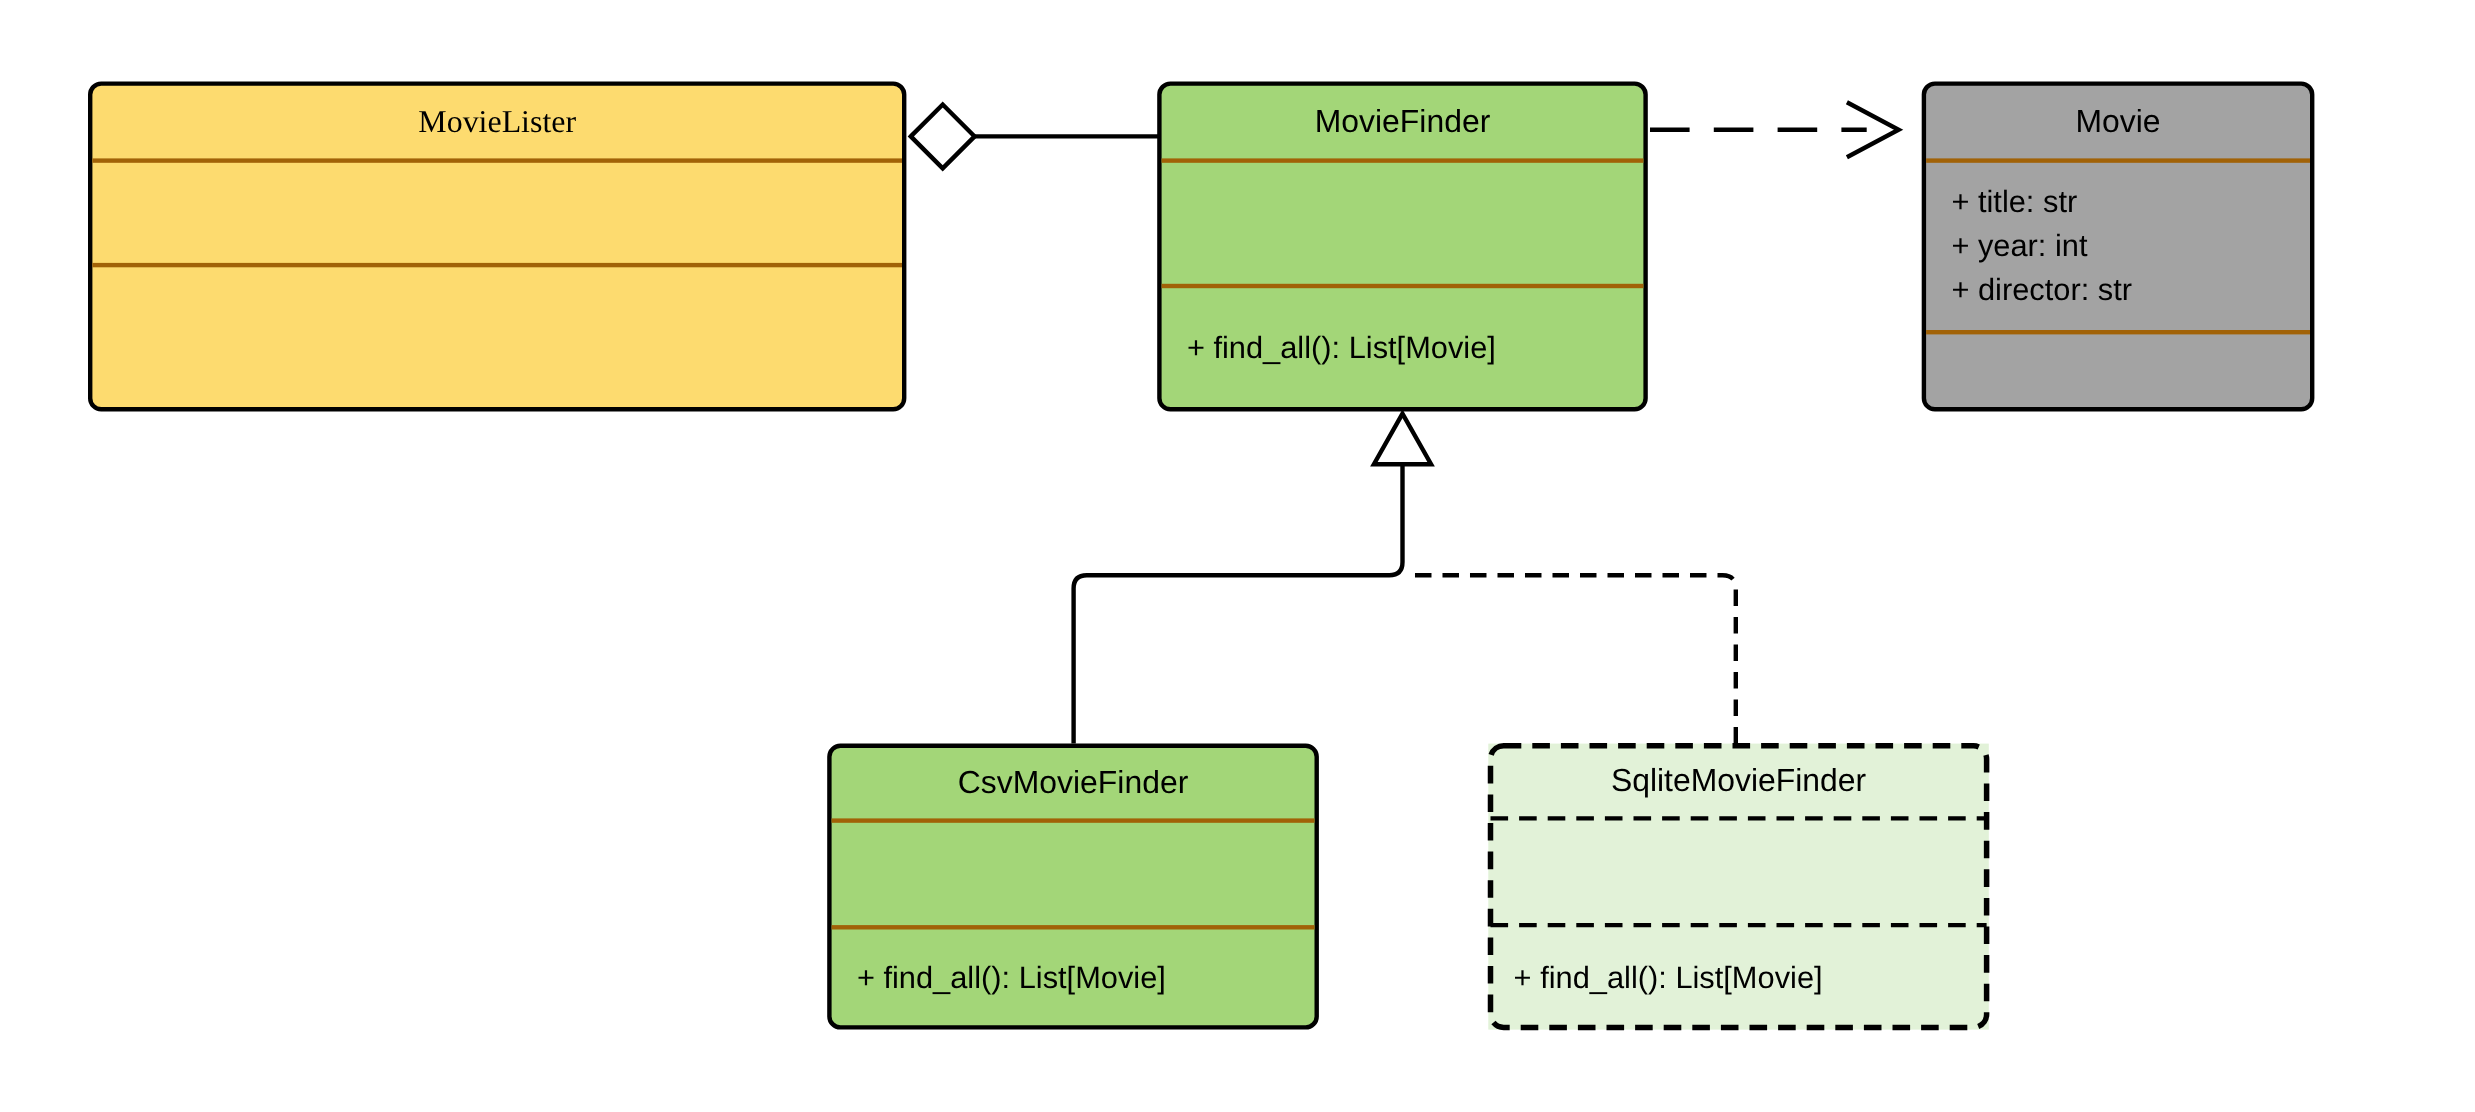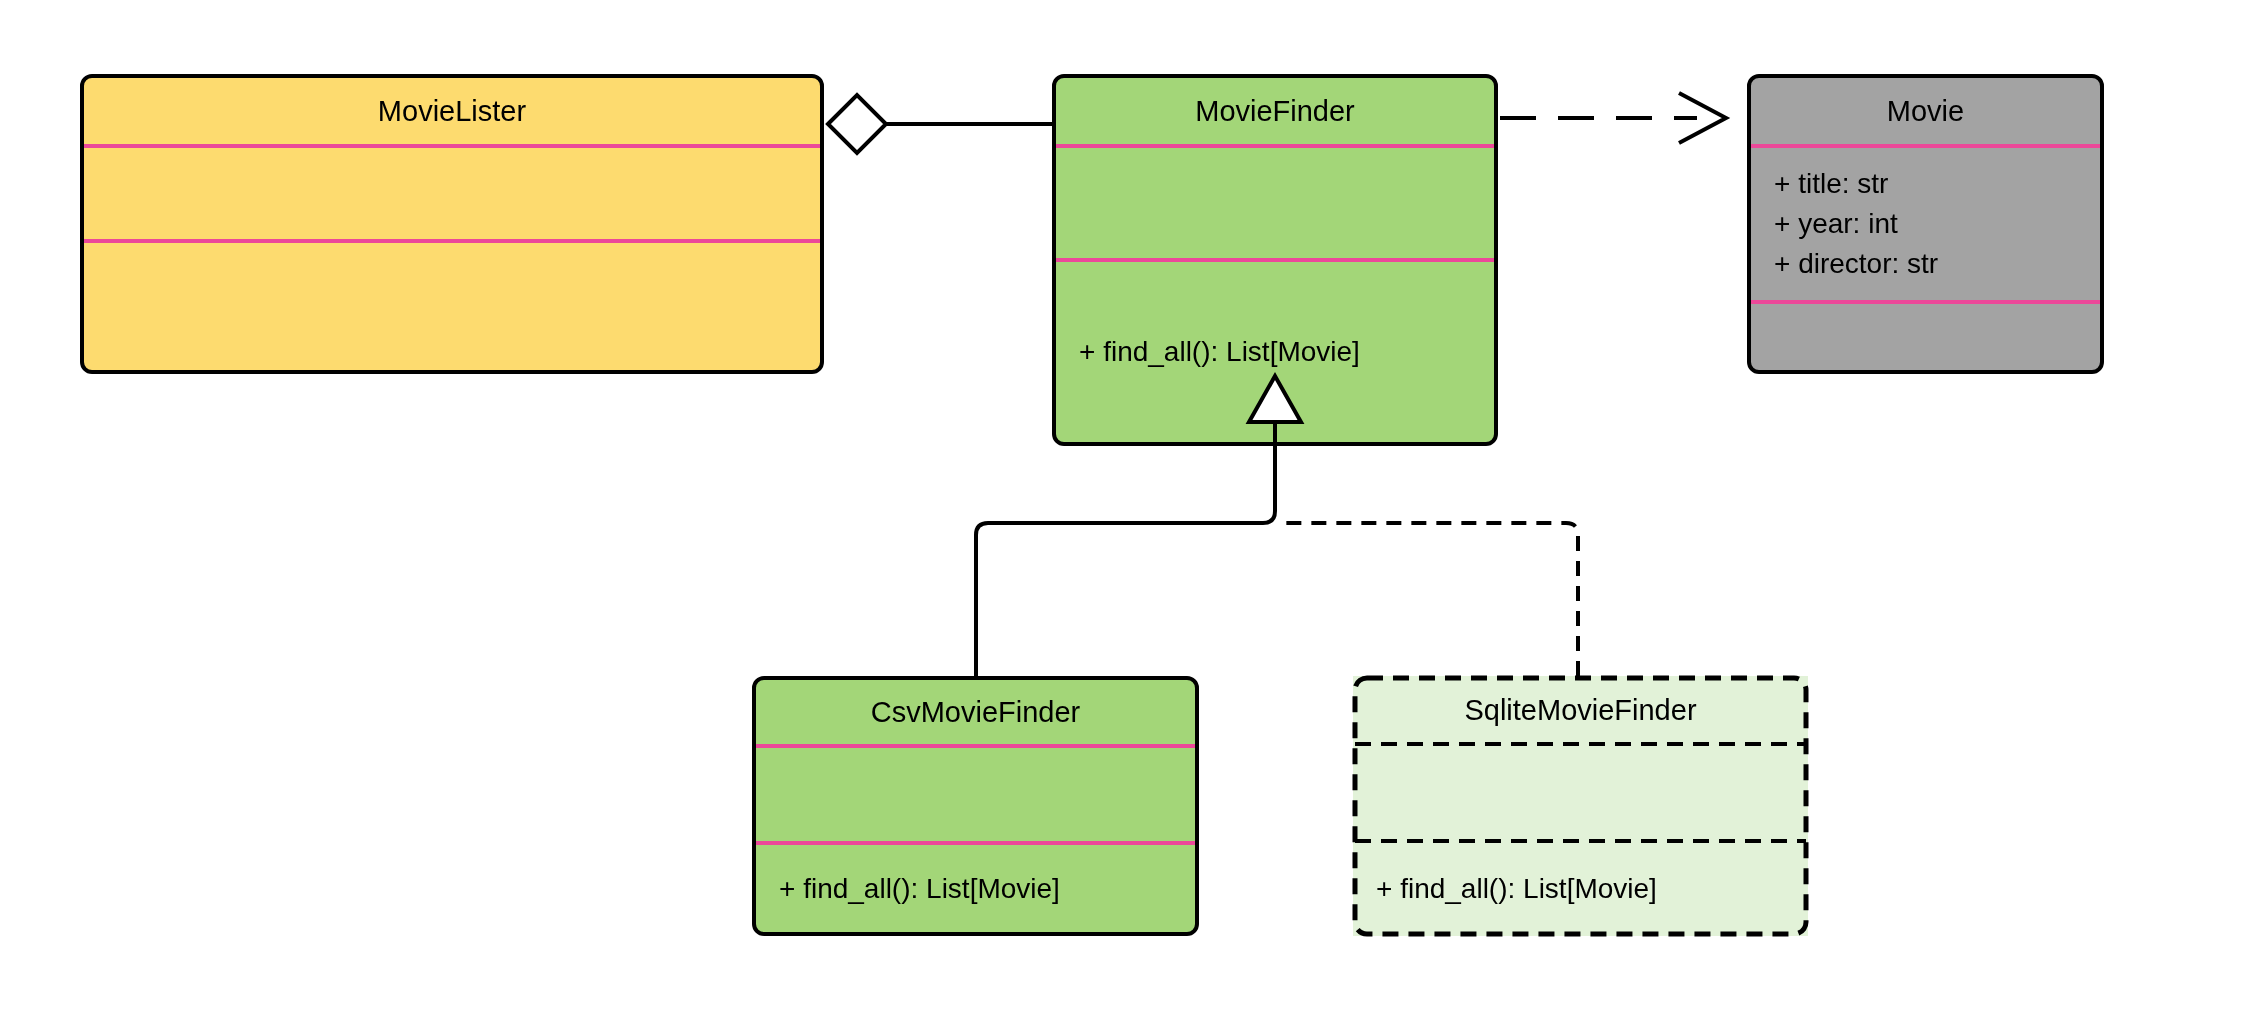--- a/index.html
+++ b/index.html
@@ -25,21 +25,21 @@
     flex-direction: column;
   }
   .uml-class.no-border {
     border: none;
     border-radius: 0;
   }
   .sec {
     box-sizing: border-box;
   }
   .sec.divided {
-    border-top: 4px solid #ec4899;
+    border-top: 4px solid #a16207;
   }
   .no-border .sec.divided {
     border-top: none; 
   }
   .sec.title {
     display: flex;
     align-items: center;
     justify-content: center;
     font-size: 29px;
   }
@@ -52,21 +52,21 @@
     font-size: 28px;
   }
   .member-line {
     line-height: 40px;
     white-space: nowrap;
   }
   .sec.methods {
     flex: 1 1 auto;
   }
   
-  #box-movielister .title   { height: 66px; }
+  #box-movielister .title   { height: 66px; font-family: Liberation Serif, serif; }
   #box-movielister .attrs   { height: 95px; }
   #box-moviefinder .title   { height: 66px; }
   #box-moviefinder .attrs   { height: 114px; }
   #box-movie .title         { height: 66px; }
   #box-movie .attrs         { height: 156px; }
   #box-csvmoviefinder .title    { height: 64px; }
   #box-csvmoviefinder .attrs    { height: 97px; }
   #box-sqlitemoviefinder .title { height: 68px; }
   #box-sqlitemoviefinder .attrs { height: 97px; }
 
@@ -82,21 +82,21 @@
 
 <div id="canvas">
 
   <div id="box-movielister" class="uml-class" style="left: 80px; top: 74px; width: 744px; height: 300px; background: rgb(253, 219, 111);">
     <div class="sec title">MovieLister</div>
     <div class="sec attrs divided"></div>
     <div class="sec members methods divided">
     </div>
   </div>
 
-  <div id="box-moviefinder" class="uml-class" style="left: 1052px; top: 74px; width: 446px; height: 372px; background: rgb(163, 214, 120);">
+  <div id="box-moviefinder" class="uml-class" style="left: 1052px; top: 74px; width: 446px; height: 300px; background: rgb(163, 214, 120);">
     <div class="sec title">MovieFinder</div>
     <div class="sec attrs divided"></div>
     <div class="sec members methods divided">
       <div class="member-line">+ find_all(): List[Movie]</div>
     </div>
   </div>
 
   <div id="box-movie" class="uml-class" style="left: 1727px; top: 74px; width: 357px; height: 300px; background: #a3a3a3; margin-left: 20px;">
     <div class="sec title">Movie</div>
     <div class="sec members attrs divided">

